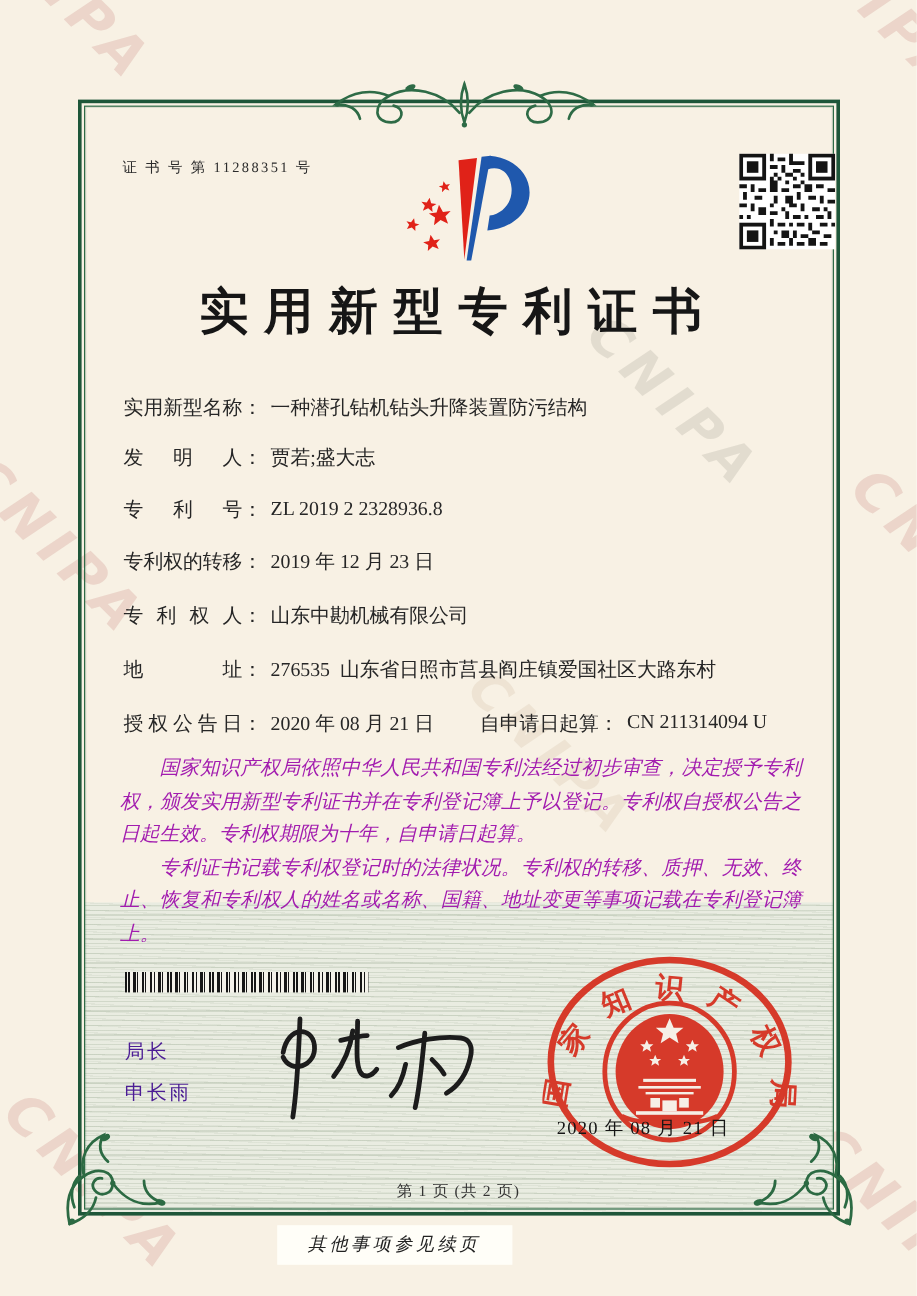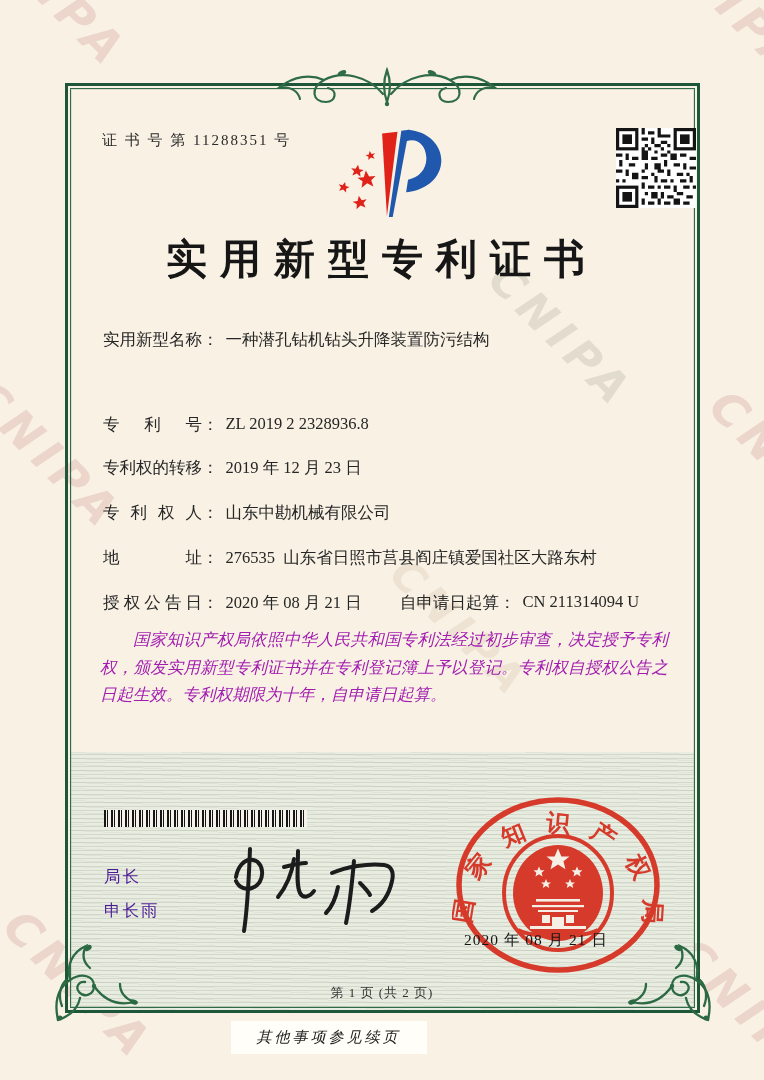--- a/index.html
+++ b/index.html
@@ -28,21 +28,21 @@
   }
   .card-inner{position:absolute;inset:3px;border:1px solid #2a644422;outline:1px solid #2e6b46;outline-offset:0;}
   
   .waveband{
     position:absolute;left:70px;top:752px;width:625px;height:259px;
     background-color:#e9ece1;
     background-image:
       repeating-linear-gradient(0deg, rgba(148,165,140,0.28) 0 1px, rgba(0,0,0,0) 1px 4px),
       repeating-linear-gradient(3deg, rgba(148,165,140,0.12) 0 1px, rgba(0,0,0,0) 1px 6px);
   }
-  .certno{position:absolute;left:102px;top:131px;font-size:15px;letter-spacing:2px;color:#2b2b2b;}
+  .certno{position:absolute;left:102px;top:131px;font-size:12px;letter-spacing:2px;color:#2b2b2b;}
   .title{
     position:absolute;left:0;top:232px;width:764px;text-align:center;
     font-size:41px;font-weight:bold;letter-spacing:13px;color:#161616;
   }
   .row{position:absolute;left:103px;font-size:16.5px;color:#262626;white-space:nowrap;}
   .lbl{display:inline-block;width:99px;text-align:justify;text-align-last:justify;vertical-align:top;}
   .colon{display:inline-block;vertical-align:top;}
   .val{display:inline-block;margin-left:7px;vertical-align:top;white-space:pre-wrap;}
   .grantcol{position:absolute;left:297px;top:0;white-space:nowrap;}
   .paras{
@@ -192,20 +192,23 @@
                M9 20h1v1h-1z M11 20h2v2h-2z M14 20h1v2h-1z M16 21h2v1h-2z M19 20h2v1h-2z M22 21h2v1h-2z
                M8 22h1v2h-1z M10 23h2v1h-2z M13 22h1v2h-1z M15 23h2v1h-2z M18 22h2v2h-2z M21 23h2v1h-2z"></path>
     </g>
   </svg>
 
   <div class="title">实用新型专利证书</div>
 
   <div class="row" style="top:329px">
     <span class="lbl">实用新型名称</span><span class="colon">：</span><span class="val">一种潜孔钻机钻头升降装置防污结构</span>
   </div>
+  <div class="row" style="top:371px">
+    <span class="lbl">发明人</span><span class="colon">：</span><span class="val">贾若;盛大志</span>
+  </div>
   <div class="row" style="top:414px">
     <span class="lbl">专利号</span><span class="colon">：</span><span class="val">ZL 2019 2 2328936.8</span>
   </div>
   <div class="row" style="top:457px">
     <span class="lbl">专利权的转移</span><span class="colon">：</span><span class="val">2019 年 12 月 23 日</span>
   </div>
   <div class="row" style="top:502px">
     <span class="lbl">专利权人</span><span class="colon">：</span><span class="val">山东中勘机械有限公司</span>
   </div>
   <div class="row" style="top:547px">
@@ -213,20 +216,21 @@
   </div>
   <div class="row" style="top:592px">
     <span class="lbl">授权公告日</span><span class="colon">：</span><span class="val">2020 年 08 月 21 日</span>
     <span class="grantcol">
       <span class="lbl">自申请日起算</span><span class="colon">：</span><span class="val">CN 211314094 U</span>
     </span>
   </div>
 
   <div class="paras">
     <p>国家知识产权局依照中华人民共和国专利法经过初步审查，决定授予专利权，颁发实用新型专利证书并在专利登记簿上予以登记。专利权自授权公告之日起生效。专利权期限为十年，自申请日起算。</p>
+    <p>专利证书记载专利权登记时的法律状况。专利权的转移、质押、无效、终止、恢复和专利权人的姓名或名称、国籍、地址变更等事项记载在专利登记簿上。</p>
   </div>
 
   <div class="barcode"></div>
 
   <div class="officer" style="top:866px">局长</div>
   <div class="officer" style="top:900px">申长雨</div>
 
   <svg class="sig" width="180" height="95" viewBox="0 0 180 95" aria-label="申长雨">
     <g stroke="#1c1c1c" fill="none" stroke-width="4" stroke-linecap="round" stroke-linejoin="round">
       <path d="M14 34 C18 12 38 12 40 28 C42 46 20 52 14 38"></path>

